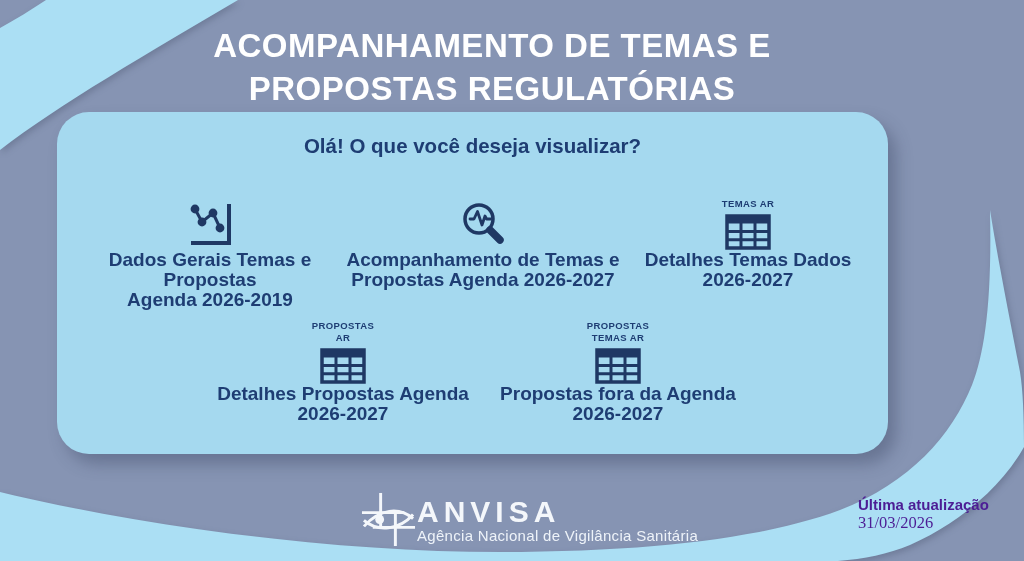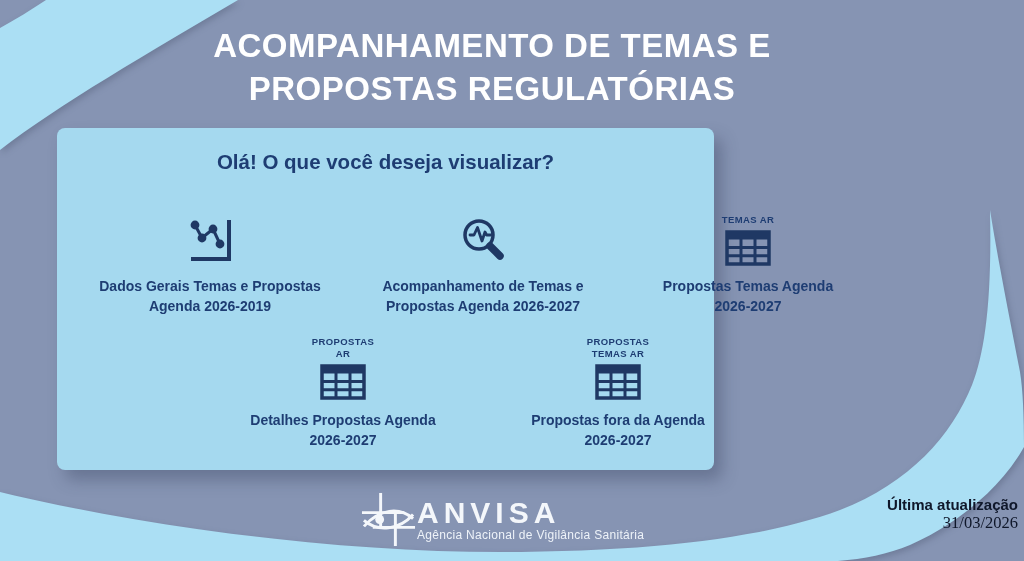--- a/index.html
+++ b/index.html
@@ -9,52 +9,52 @@
     background:#8694b3;
     text-decoration:underline;
   }
   .bg{position:absolute;left:0;top:0;width:1024px;height:561px;}
   .bg path{fill:#abdff4;filter:drop-shadow(2px 3px 3px rgba(70,80,105,.35));}
   .title{
     position:absolute;left:62px;top:24px;width:860px;text-align:center;
     color:#ffffff;font-size:33px;font-weight:700;line-height:43px;letter-spacing:.5px;
   }
   .card{
-    position:absolute;left:57px;top:128px;width:657px;height:342px;
-    background:#a5d9ef;border-radius:8px;
+    position:absolute;left:57px;top:112px;width:831px;height:342px;
+    background:#a5d9ef;border-radius:32px;
     box-shadow:8px 10px 16px rgba(55,65,95,.38);
   }
   .card-heading{
     position:absolute;top:22px;left:0;width:100%;text-align:center;
     color:#1e3d73;font-size:20.5px;font-weight:700;
   }
   .nav-item{
     position:absolute;width:280px;display:flex;flex-direction:column;align-items:center;
     cursor:pointer;text-align:center;
   }
   .row1{top:72px;}
   .row2{top:206px;}
   .icon-zone{
     height:66px;display:flex;flex-direction:column;align-items:center;justify-content:flex-end;
   }
   .caption{
     color:#1e3d73;font-size:9.5px;font-weight:700;letter-spacing:.4px;line-height:12px;
   }
   .caption-gap{margin-bottom:4px;}
   .nav-label{
-    margin-top:10px;color:#1e3d73;font-size:14px;font-weight:700;line-height:20px;
+    margin-top:0;color:#1e3d73;font-size:19px;font-weight:700;line-height:20px;
   }
   .footer-logo{
     position:absolute;left:360px;top:491px;display:flex;align-items:center;gap:0;
   }
   .logo-textcol{display:flex;flex-direction:column;color:#f4f7fb;}
   .logo-name{font-size:30px;font-weight:700;letter-spacing:5px;line-height:32px;}
-  .logo-subtitle{font-size:12px;letter-spacing:.3px;margin-top:-1px;color:#eef3f9;}
+  .logo-subtitle{font-size:15px;letter-spacing:.3px;margin-top:-1px;color:#eef3f9;}
   .update-info{
-    position:absolute;left:858px;top:496px;width:160px;text-align:right;color:#0f172a;
+    position:absolute;left:858px;top:496px;width:160px;text-align:left;color:#4c1d95;
   }
   .update-label{font-size:15px;font-weight:600;}
   .update-date{font-family:"Liberation Serif", serif;font-size:16.5px;}
   svg{display:block;}
 </style>
 </head>
 <body>
 
 <div class="stage">
 
@@ -123,21 +123,21 @@
             <rect x="2" y="2" width="42" height="32" fill="none" stroke="#1f3864" stroke-width="3.5"></rect>
             <rect x="2" y="2" width="42" height="7.5" fill="#1f3864"></rect>
             <line x1="16" y1="9" x2="16" y2="34" stroke="#1f3864" stroke-width="3"></line>
             <line x1="30" y1="9" x2="30" y2="34" stroke="#1f3864" stroke-width="3"></line>
             <line x1="2" y1="17.6" x2="44" y2="17.6" stroke="#1f3864" stroke-width="3"></line>
             <line x1="2" y1="25.8" x2="44" y2="25.8" stroke="#1f3864" stroke-width="3"></line>
           </svg>
         </span>
       </div>
       <div class="nav-label">
-        <div>Propostas Temas Agenda</div>
+        <div>Detalhes Temas Dados</div>
         <div>2026-2027</div>
       </div>
     </div>
 
     <div class="nav-item row2" style="left:146px;">
       <div class="icon-zone">
         <div class="caption">PROPOSTAS</div>
         <div class="caption caption-gap">AR</div>
         <span>
           <svg width="46" height="36" viewBox="0 0 46 36">

